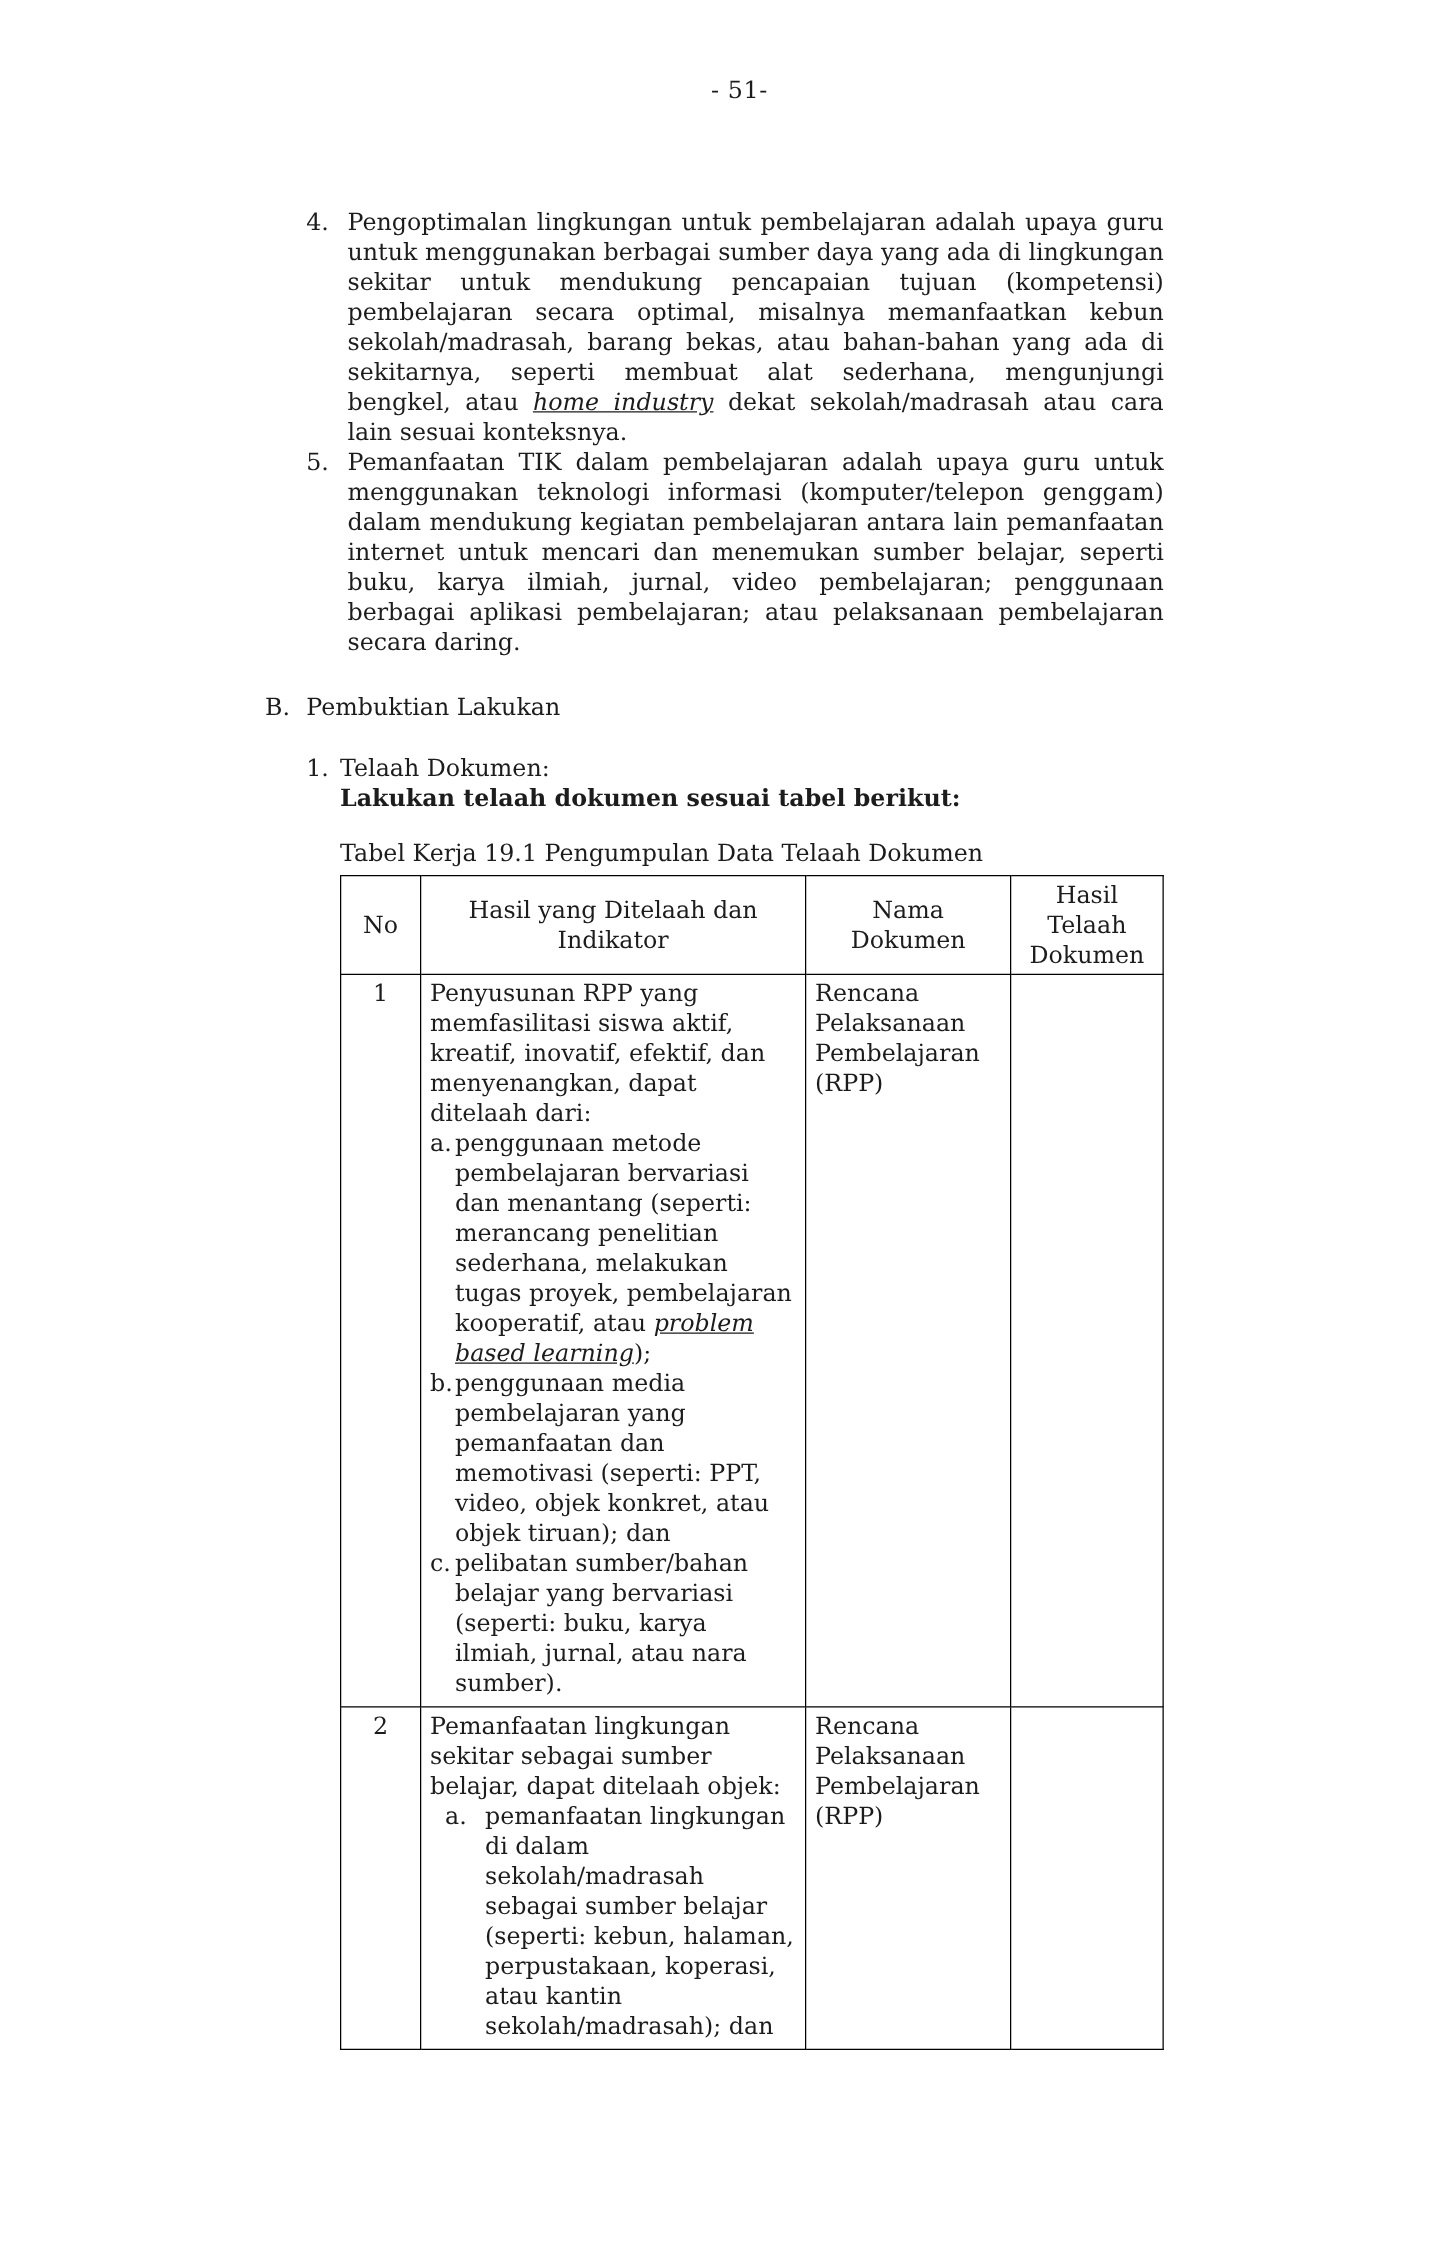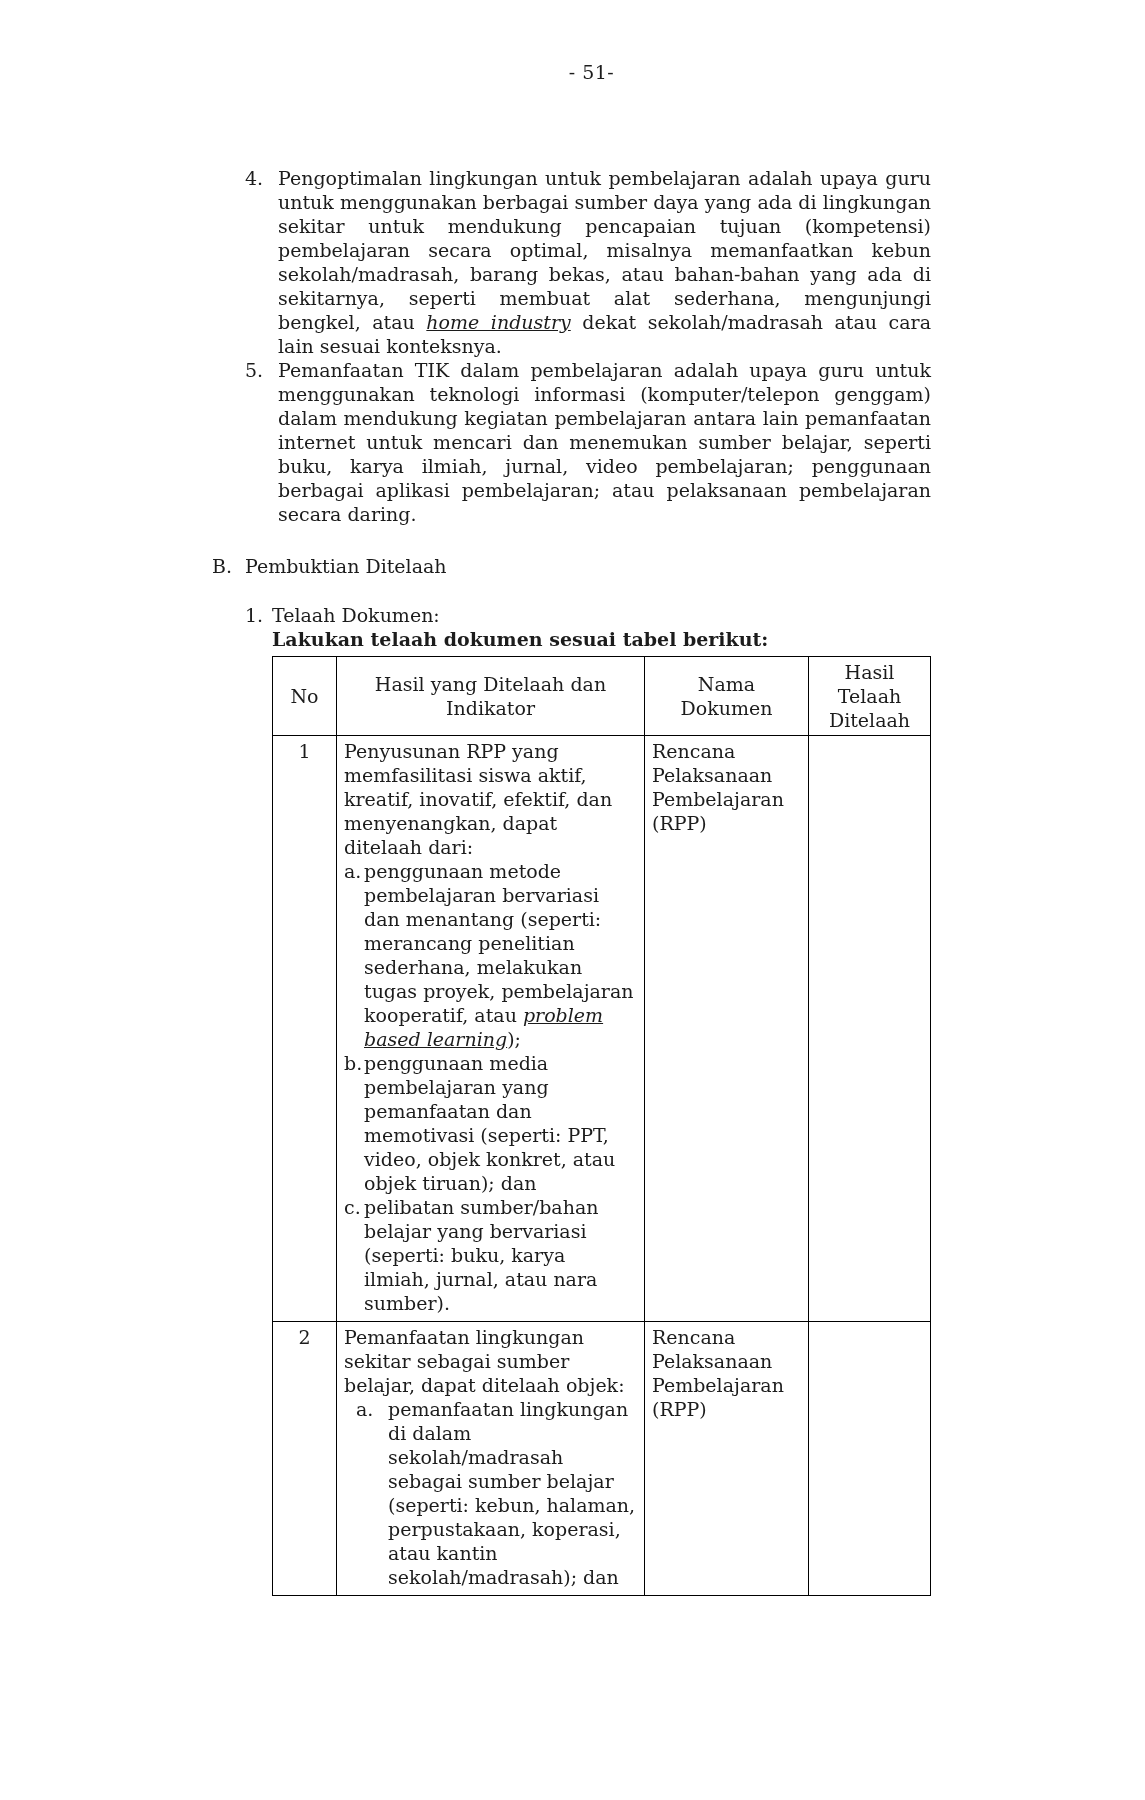--- a/index.html
+++ b/index.html
@@ -76,43 +76,44 @@
       <div class="body"><span>Pengoptimalan lingkungan untuk pembelajaran adalah upaya guru untuk menggunakan berbagai sumber daya yang ada di lingkungan sekitar untuk mendukung pencapaian tujuan (kompetensi) pembelajaran secara optimal, misalnya memanfaatkan kebun sekolah/madrasah, barang bekas, atau bahan-bahan yang ada di sekitarnya, seperti membuat alat sederhana, mengunjungi bengkel, atau </span><i>home industry</i><span> dekat sekolah/madrasah atau cara lain sesuai konteksnya.</span></div>
     </div>
     <div class="li">
       <span class="marker">5.</span>
       <div class="body">Pemanfaatan TIK dalam pembelajaran adalah upaya guru untuk menggunakan teknologi informasi (komputer/telepon genggam) dalam mendukung kegiatan pembelajaran antara lain pemanfaatan internet untuk mencari dan menemukan sumber belajar, seperti buku, karya ilmiah, jurnal, video pembelajaran; penggunaan berbagai aplikasi pembelajaran; atau pelaksanaan pembelajaran secara daring.</div>
     </div>
   </div>
 
   <div class="section">
     <span class="marker">B.</span>
-    <span>Pembuktian Ditelaah</span>
+    <span>Pembuktian Lakukan</span>
   </div>
 
   <div class="sub">
     <span class="marker">1.</span>
     <span>Telaah Dokumen:</span>
   </div>
   <div class="instruction">Lakukan telaah dokumen sesuai tabel berikut:</div>
 
+  <div class="caption">Tabel Kerja 19.1 Pengumpulan Data Telaah Dokumen</div>
 
   <table class="doc-table">
     <colgroup>
       <col class="col-no">
       <col class="col-aspek">
       <col class="col-nama">
       <col class="col-hasil">
     </colgroup>
     <thead>
       <tr>
         <th>No</th>
         <th>Hasil yang Ditelaah dan Indikator</th>
         <th>Nama Dokumen</th>
-        <th>Hasil Telaah Ditelaah</th>
+        <th>Hasil Telaah Dokumen</th>
       </tr>
     </thead>
     <tbody>
       <tr>
         <td class="no-cell">1</td>
         <td>
           <div>Penyusunan RPP yang memfasilitasi siswa aktif, kreatif, inovatif, efektif, dan menyenangkan, dapat ditelaah dari:</div>
           <div class="subitem">
             <span class="marker">a.</span>
             <div class="body"><span>penggunaan metode pembelajaran bervariasi dan menantang (seperti: merancang penelitian sederhana, melakukan tugas proyek, pembelajaran kooperatif, atau </span><i>problem based learning</i><span>);</span></div>

